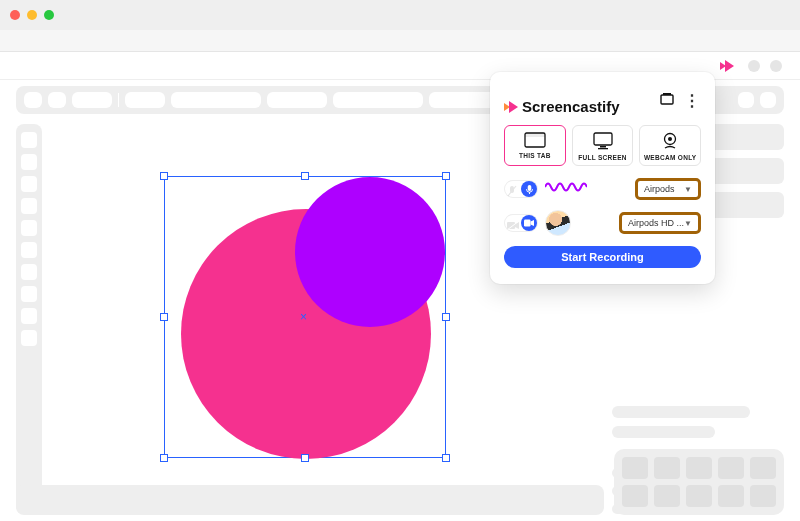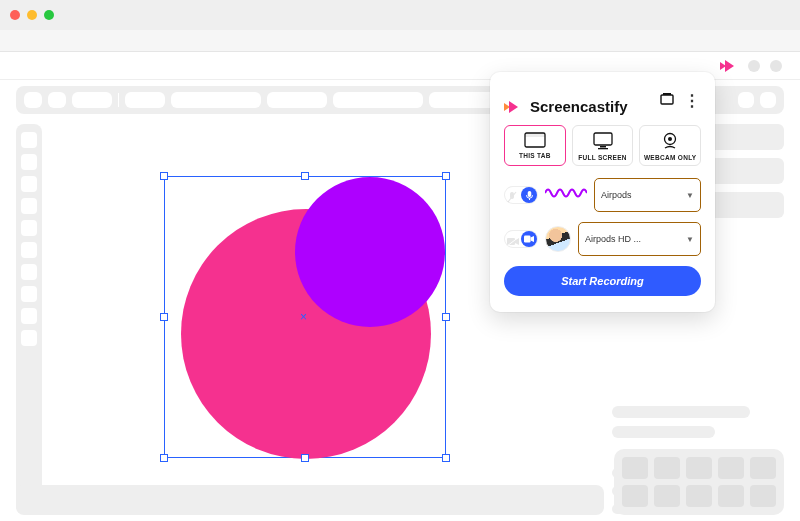--- a/index.html
+++ b/index.html
@@ -127,21 +127,21 @@
     width: 225px;
     background:#fff;
     border-radius: 10px;
     box-shadow: 0 8px 24px rgba(0,0,0,.14), 0 0 0 1px rgba(0,0,0,.03);
     padding: 14px 14px 16px 14px;
   }
   .popup-header {
     display:flex; align-items:center; justify-content:space-between;
     margin-bottom: 10px;
   }
-  .brand { display:flex; align-items:center; gap:8px; font-weight:800; font-size:15px; color:#111;margin-top:12px;}
+  .brand { display:flex; align-items:center; gap:0; font-weight:800; font-size:15px; color:#111;margin-top:12px;}
   .popup-icons { display:flex; align-items:center; gap:10px; color:#333; }
 
   .mode-row { display:flex; gap:6px; margin-bottom:12px; }
   .mode {
     flex:1; border:1px solid #e4e4e4; border-radius:6px;
     padding:6px 2px 4px 2px;
     display:flex; flex-direction:column; align-items:center; gap:4px;
     cursor:pointer;
     background:#fff;
   }
@@ -164,31 +164,30 @@
   .toggle .knob svg { display:block; }
   .toggle .off-ico { position:absolute; left:3px; top:3px; opacity:.25; }
   .wave { flex:0 0 auto; }
   .avatar {
     width:26px; height:26px; border-radius:50%; flex:0 0 auto;
     background: radial-gradient(circle at 40% 35%, #f2c49b 0 30%, transparent 31%),
                 linear-gradient(160deg,#ffdca8 0 38%, #2c2c2c 38% 62%, #cfe8ff 62% 100%);
     border:1px solid #eee;
   }
   .dropdown {
-    flex:1; height:22px; border:1px solid #a16207; border-radius:5px;
+    flex:1; height:22px; border:3px solid #a16207; border-radius:5px;
     display:flex; align-items:center; justify-content:space-between;
-    padding:16px 6px; font-size:9px; color:#333; background:#fff;
+    padding:0 6px; font-size:9px; color:#333; background:#fff;margin-left:41px;
   }
   .dropdown .caret { font-size:8px; color:#666; }
 
   .record-btn {
-    width:100%; height:30px; border:none; border-radius:15px;
+    width:100%; height:22px; border:none; border-radius:15px;
     background:#2f5bff; color:#fff; font-size:11px; font-weight:700;
     cursor:pointer;
-    font-style:italic;
   }
 </style>
 </head>
 <body>
 
 <div class="browser-chrome">
   <div class="traffic-lights">
     <div class="tl red"></div>
     <div class="tl yellow"></div>
     <div class="tl green"></div>

